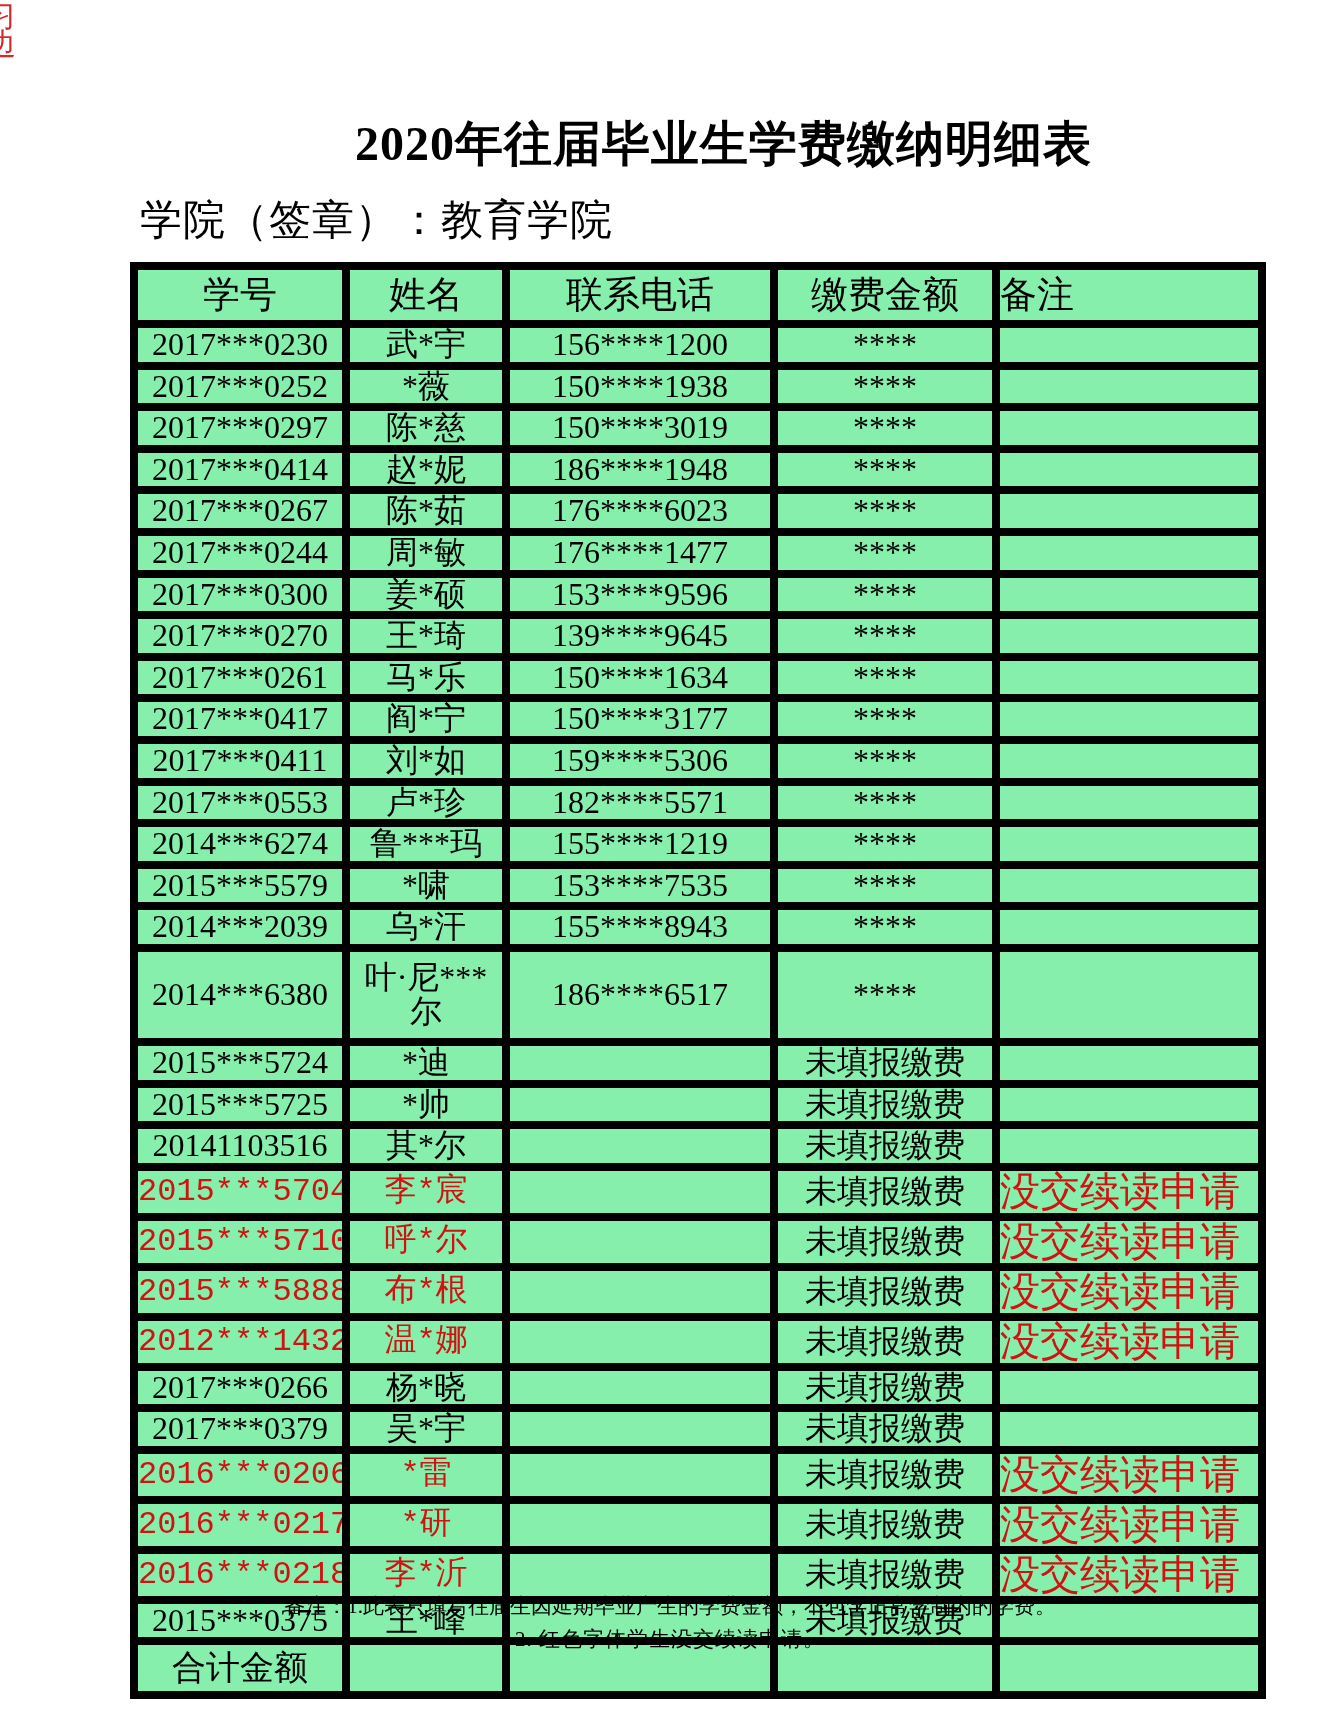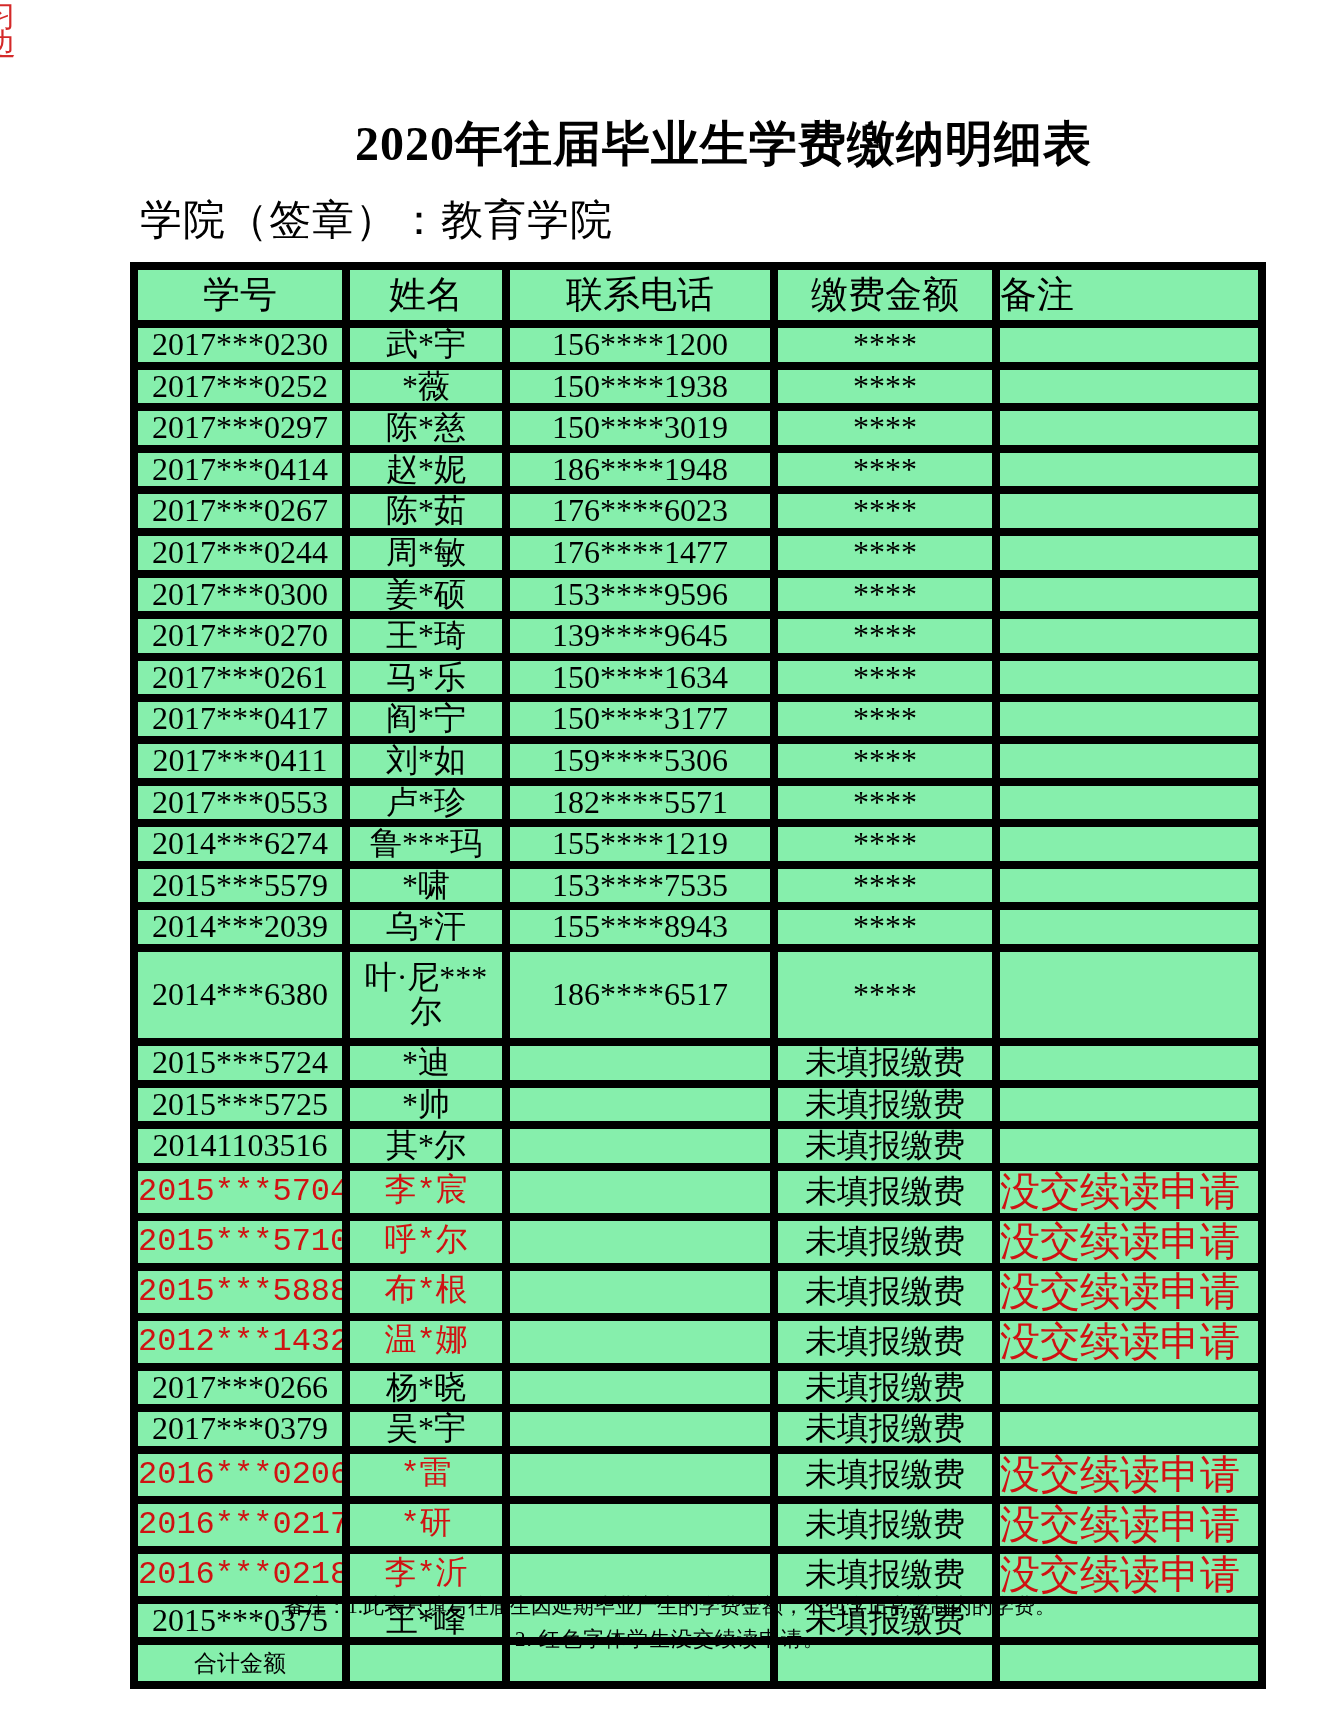--- a/index.html
+++ b/index.html
@@ -32,21 +32,21 @@
   th.h-remark { text-align:left; padding-left:8px;margin-top:11px; }
   tr.data-row td { height:32px; font-size:32px; line-height:1.05; }
   tr.tall-row td { height:86px; }
   td.id-cell     { text-align:center; letter-spacing:0px; }
   td.name-cell   { text-align:center; word-break:break-all; padding:0 6px; }
   td.phone-cell  { text-align:center; }
   td.amount-cell { text-align:center; }
   td.remark-cell { text-align:left; padding-left:5px; white-space:nowrap; }
   tr.red-row td.id-cell, tr.red-row td.name-cell { color:var(--red,#d01212);font-family:Liberation Mono, monospace; }
   tr.red-row td.remark-cell { color:var(--red,#d01212); font-size:40px; }
-  tr.total-row td { height:36px; font-size:23px; text-align:center; }
+  tr.total-row td { height:36px; font-size:34px; text-align:center; }
   .notes {
     position:absolute; top:1590px; left:0; width:1340px;
     text-align:center; font-size:21px; line-height:1.55;
   }
   .notes .line2 { letter-spacing:1px; }
   
   .scan-artifact { position:absolute; left:-14px; top:2px; width:46px; height:60px;
     color:var(--red,#d01212); font-size:30px; line-height:28px; overflow:hidden; opacity:.9; }
 </style>
 </head>

